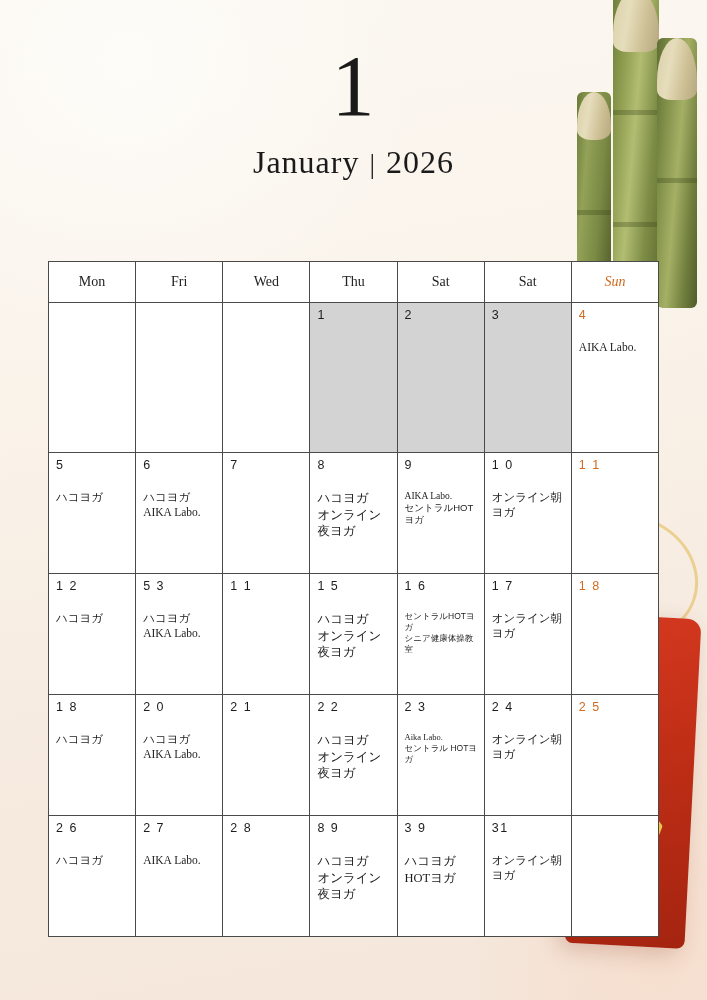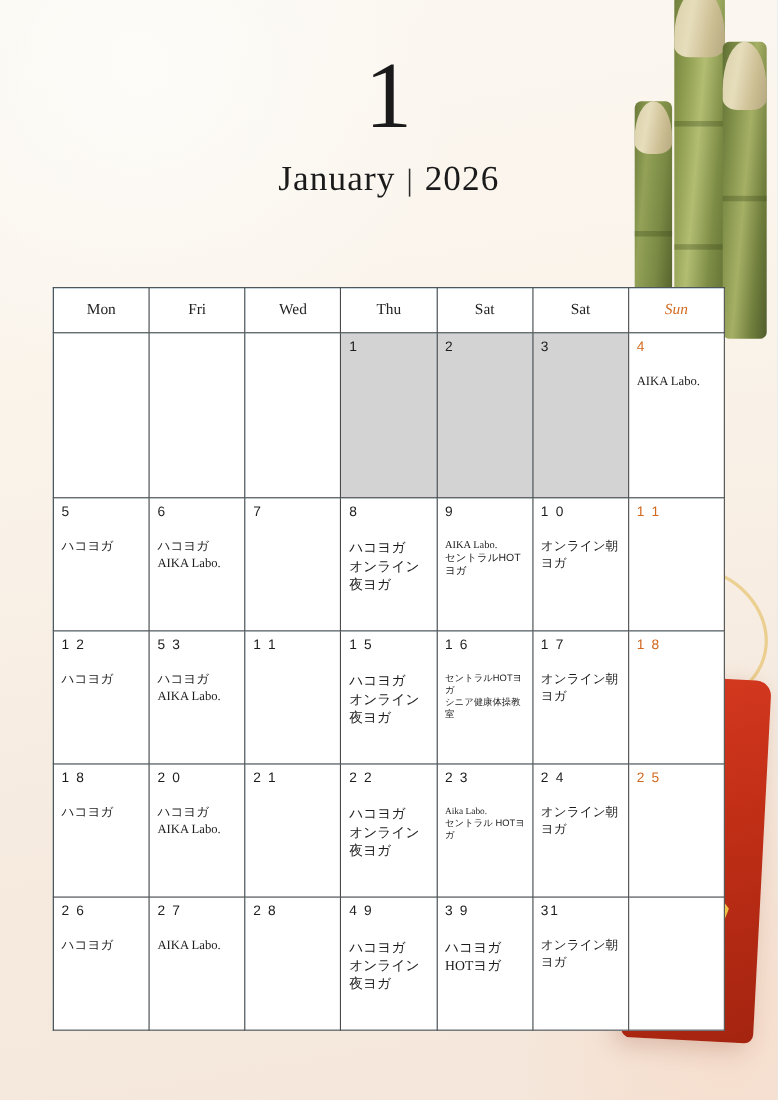--- a/index.html
+++ b/index.html
@@ -411,21 +411,21 @@
         <td>
           <div class="daynum">2 7</div>
           <div class="events">
             <span class="ev  serif">AIKA Labo.</span>
           </div>
         </td>
         <td>
           <div class="daynum">2 8</div>
         </td>
         <td>
-          <div class="daynum">4 9</div>
+          <div class="daynum">8 9</div>
           <div class="events">
             <span class="ev big">ハコヨガ</span>
             <span class="ev big">オンライン夜ヨガ</span>
           </div>
         </td>
         <td>
           <div class="daynum">3 9</div>
           <div class="events">
             <span class="ev big">ハコヨガ</span>
             <span class="ev big serif">HOTヨガ</span>

